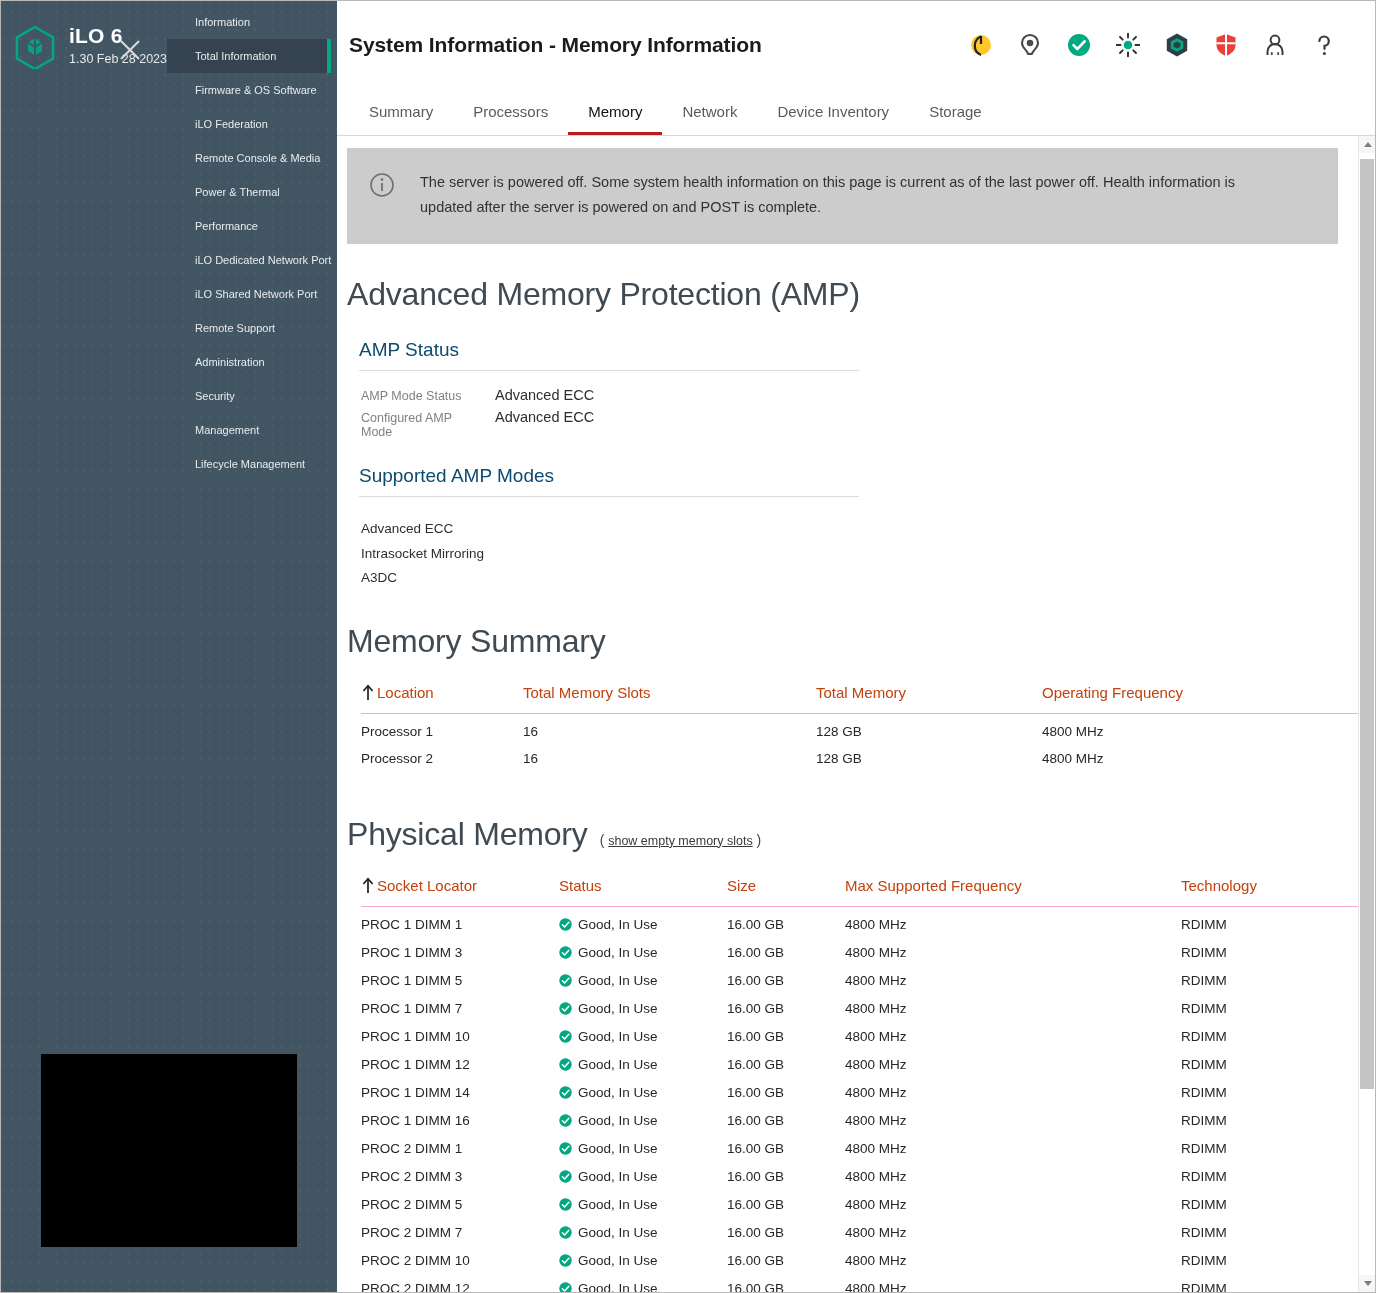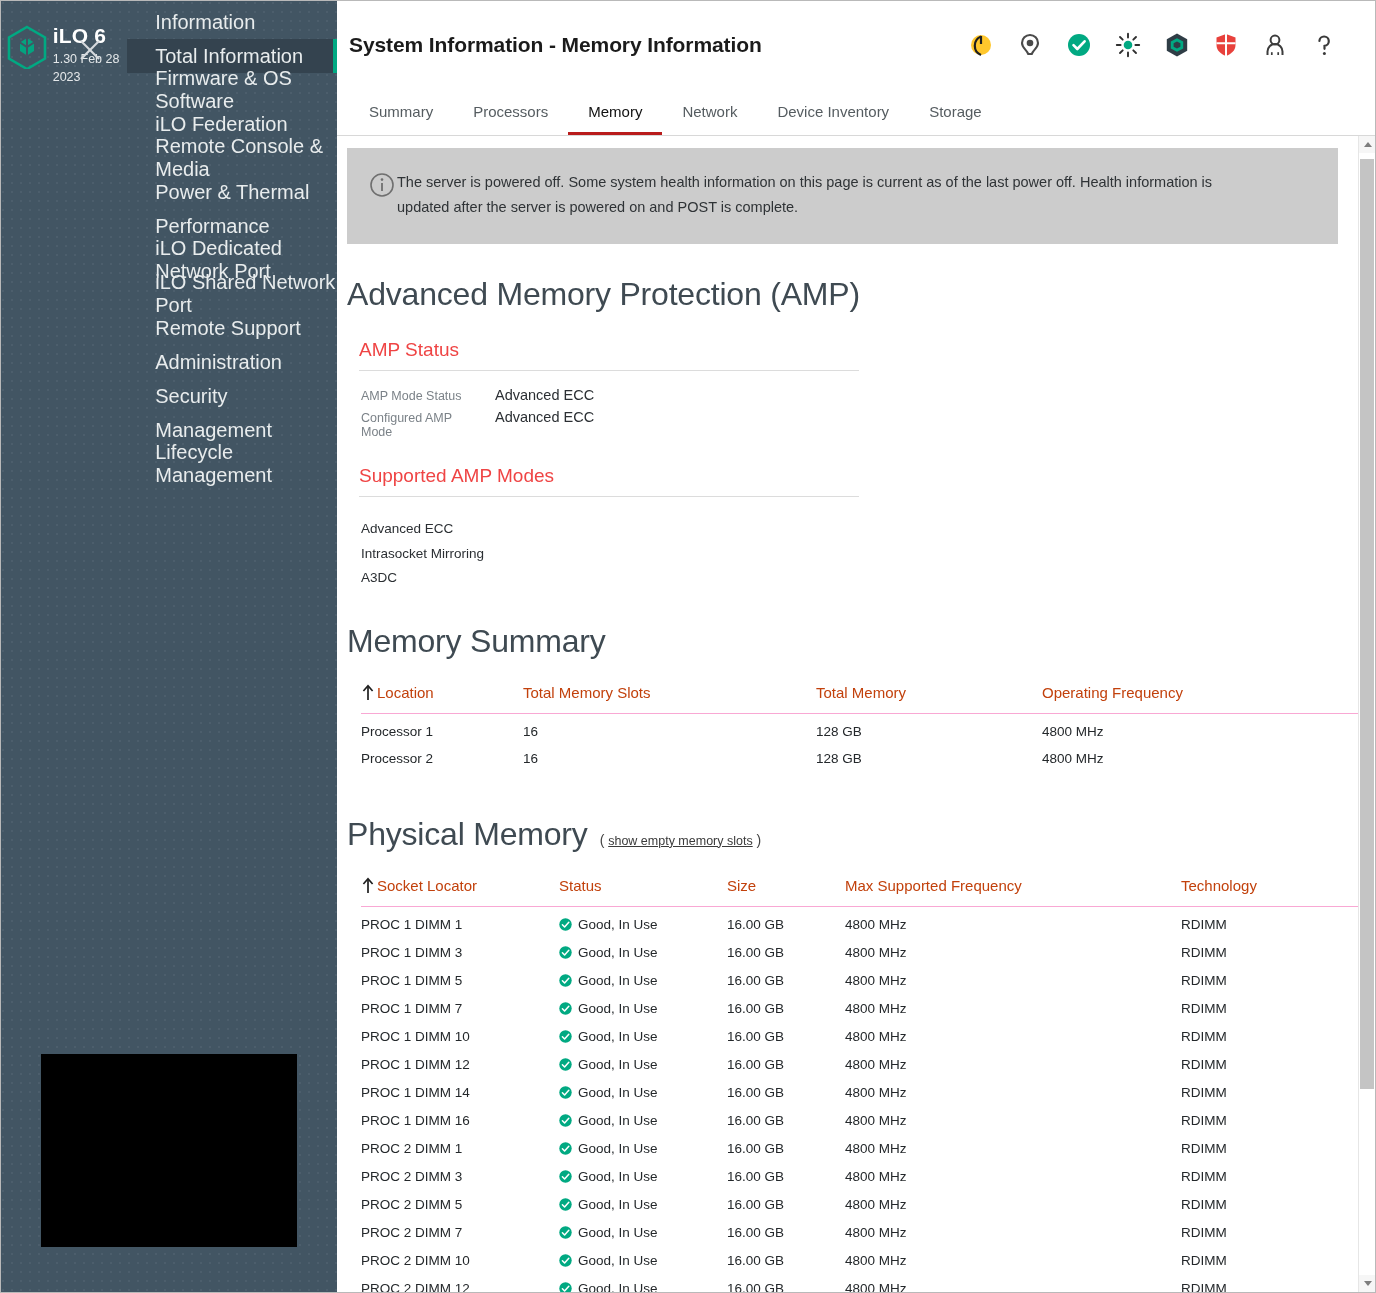--- a/index.html
+++ b/index.html
@@ -67,21 +67,21 @@
     cursor: pointer;
   }
 
   .nav { margin-top: 4px; }
   .nav-item {
     height: 34px;
     display: flex;
     align-items: center;
     padding-left: 28px;
     color: #e8eced;
-    font-size: 20px;
+    font-size: 11px;
     cursor: pointer;
     position: relative;
   }
   .nav-item.selected {
     background: #34434f;
   }
   .nav-item.selected::after {
     content: "";
     position: absolute;
     right: 0; top: 0; bottom: 0;
@@ -165,21 +165,21 @@
     position: absolute;
     inset: 0 17px 0 0;
     overflow: hidden;
     padding: 12px 0 0 0;
   }
   .inner { padding: 0 12px 0 10px; }
 
   .notice {
     background: #cccccc;
     display: flex;
-    gap: 2px;
+    gap: 25px;
     padding: 22px 24px 24px 22px;
     margin: 0 8px 0 0;
     align-items: flex-start;
   }
   .notice-icon { flex: 0 0 auto; margin-top: 2px; }
   .notice-text {
     font-size: 14.5px;
     color: #2f3336;
     line-height: 25px;
     max-width: 840px;
@@ -188,21 +188,21 @@
   h2.section {
     font-size: 32px;
     font-weight: normal;
     color: #3f4a52;
     margin: 32px 0 0 0;
     letter-spacing: -0.2px;
   }
   h3.subsection {
     font-size: 19px;
     font-weight: normal;
-    color: #ef4444;
+    color: #0c4a6e;
     margin: 26px 0 0 12px;
     padding-bottom: 9px;
     border-bottom: 1px solid #dcdcdc;
     width: 500px;
   }
 
   .kv-list { margin: 16px 0 0 14px; }
   .kv-row { display: flex; align-items: baseline; margin-bottom: 6px; }
   .kv-key {
     font-size: 12.5px;

